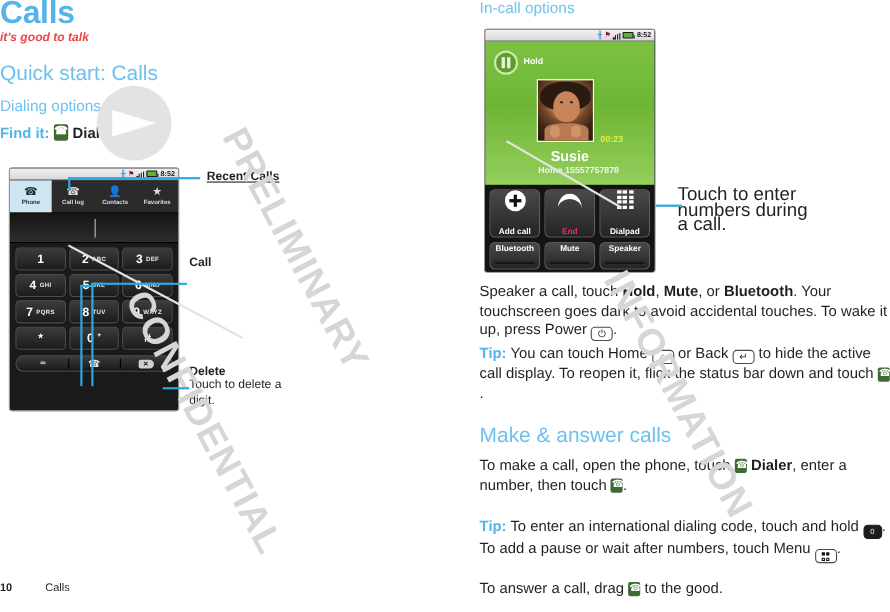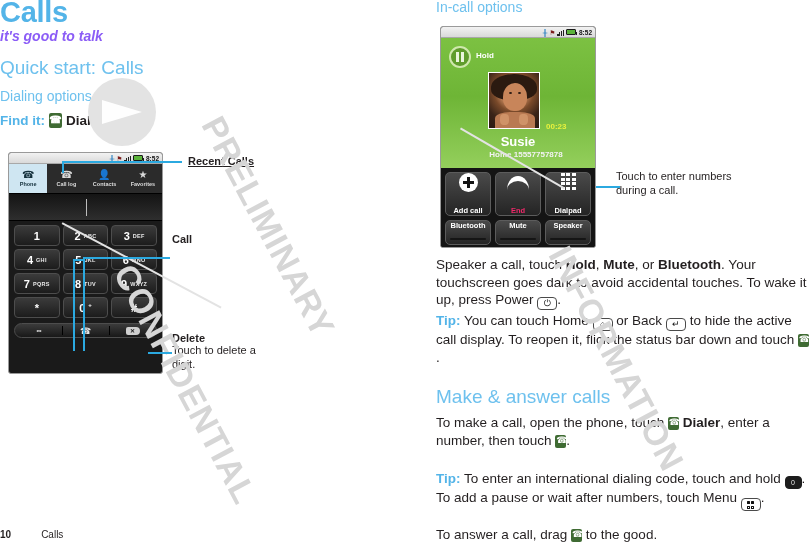--- a/index.html
+++ b/index.html
@@ -52,21 +52,21 @@
     transform: rotate(30deg); transform-origin: 0 0;
   }
 
   
   #ttl-calls {
     position:absolute; left:0px; top:-4px;
     font-size:29px; font-weight:700; color:#53b4e8; letter-spacing:-0.3px;
   }
   #subtitle {
     position:absolute; left:0px; top:28px;
-    font-size:14px; font-style:italic; font-weight:700; color:#8b5cf6;
+    font-size:11px; font-style:italic; font-weight:700; color:#ef4444;
   }
   #h-quickstart {
     position:absolute; left:0px; top:57px;
     font-size:19px; color:#6ec1ee; font-weight:400;
   }
   #h-dialing {
     position:absolute; left:0px; top:88px;
     font-size:14px; color:#6ec1ee; font-weight:400;
   }
   #findit {
@@ -162,21 +162,21 @@
     width:14px;height:8px;border-radius:2px 4px 4px 2px;background:#cfcfcf;color:#1c1c1c;
     font-size:6px; display:flex;align-items:center;justify-content:center;font-weight:700;
   }
 
   
   .callout-title{ font-size:11px; font-weight:700; color:#231f20; }
   .callout-body{ font-size:11px; color:#231f20; line-height:13.5px; }
   #co-recent { position:absolute; left:188px; top:155px;text-decoration:underline; }
   #co-call   { position:absolute; left:172px; top:233px; width:110px;}
   #co-delete { position:absolute; left:172px; top:332px; width:110px;}
-  #co-dialpad{ position:absolute; left:616px; top:170px; width:120px; font-size:11px; line-height:13.5px; color:#231f20;}
+  #co-dialpad{ position:absolute; left:616px; top:170px; width:120px; font-size:17px; line-height:13.5px; color:#231f20;}
 
   .lead{ position:absolute; background:#2ba9e0; z-index:11;}
   .leadv{ position:absolute; background:#2ba9e0; z-index:11;}
 
   
   #h-incall{
     position:absolute; left:436px; top:-1px;
     font-size:14px; color:#6ec1ee;
   }
   #device-call{

